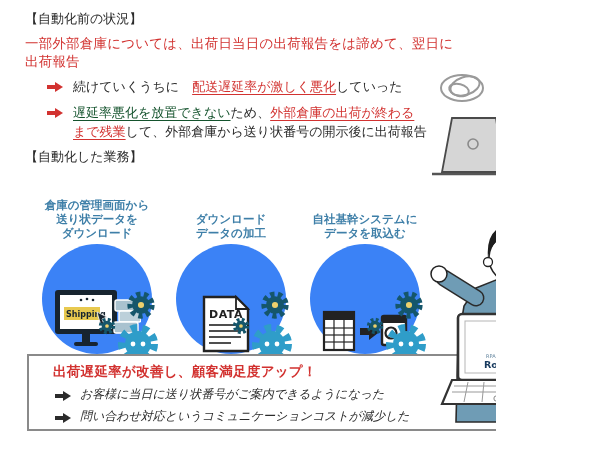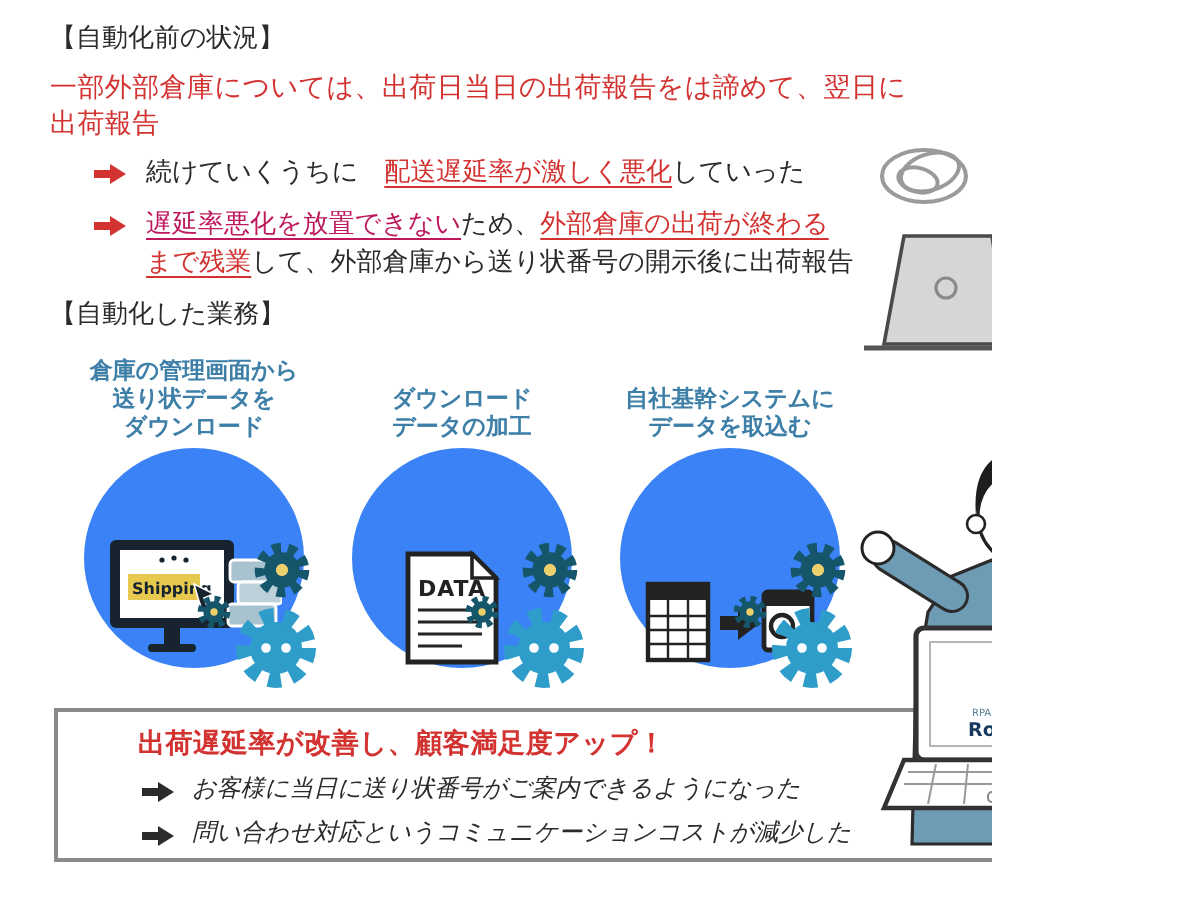--- a/index.html
+++ b/index.html
@@ -6,47 +6,47 @@
   .canvas{position:relative;width:496px;height:450px;background:#ffffff;overflow:hidden;
           font-family:"DejaVu Sans","Liberation Sans",sans-serif;color:#2b2b2b;}
 
   
   .sec-before{position:absolute;left:25px;top:10px;width:435px;}
   .sec-title{font-size:13px;font-weight:500;color:#2b2b2b;}
   .headline{margin-top:7px;font-size:13.5px;font-weight:normal;color:#d23230;letter-spacing:.2px;}
   .bullet-row{display:flex;align-items:flex-start;margin:6px 0 0 22px;font-size:13px;line-height:1.5;}
   .bullet-body{margin-left:10px;}
   .seg-red{color:#d23230;font-weight:normal;text-decoration:underline;text-underline-offset:3px;}
-  .seg-black-u{color:#be185d;text-decoration:underline;text-underline-offset:3px;}
+  .seg-black-u{color:#14532d;text-decoration:underline;text-underline-offset:3px;}
   .seg-black{color:#2b2b2b;}
 
   
   .arr{position:relative;display:inline-block;width:16px;height:10px;flex:none;margin-top:5px;}
   .arr::before{content:"";position:absolute;left:0;top:3px;width:8px;height:4px;}
   .arr::after{content:"";position:absolute;left:8px;top:0;border-top:5px solid transparent;
               border-bottom:5px solid transparent;border-left:8px solid;}
   .arr.red::before{background:#d23230;} .arr.red::after{border-left-color:#d23230;}
   .arr.blk::before{background:#2b2b2b;} .arr.blk::after{border-left-color:#2b2b2b;}
 
   
   .sec-auto{position:absolute;left:25px;top:148px;width:410px;}
   .steps{display:flex;gap:6px;margin:4px 0 0 8px;}
   .step{width:128px;display:flex;flex-direction:column;align-items:center;}
   .step-label{height:50px;display:flex;flex-direction:column;justify-content:flex-end;
-              color:#3e7fa8;font-weight:bold;font-size:11.5px;line-height:1.22;text-align:center;}
+              color:#3e7fa8;font-weight:bold;font-size:11.5px;line-height:1.22;text-align:center;margin-top:20px;}
   .circle{position:relative;width:110px;height:110px;border-radius:50%;background:#3b82f6;margin-top:4px;
           display:flex;align-items:flex-end;justify-content:center;}
   .gear-cluster{position:absolute;right:-8px;bottom:-12px;width:62px;height:76px;}
   .g-med{position:absolute;top:0;right:4px;}
   .g-sm{position:absolute;top:27px;left:0;}
   .g-lg{position:absolute;bottom:0;right:0;}
 
   
   .result-box{position:absolute;left:27px;top:354px;width:550px;height:77px;box-sizing:border-box;
-              border:2px solid #8a8a8a;background:#fff;padding:7px 0 0 40px;}
+              border:2px solid #8a8a8a;background:#fff;padding:7px 0 0 24px;}
   .result-head{font-size:13.5px;font-weight:bold;color:#d23230;letter-spacing:.3px;}
   .result-row{display:flex;align-items:flex-start;margin:5px 0 0 2px;font-size:12px;line-height:1.4;font-style:italic;}
   .result-row .bullet-body{margin-left:9px;}
 
   
   .illus-woman{position:absolute;left:432px;top:66px;width:168px;height:126px;}
   .illus-man{position:absolute;left:428px;top:212px;width:172px;height:238px;z-index:5;}
   svg text{font-family:"DejaVu Sans","Liberation Sans",sans-serif;}
 </style>
 </head>

